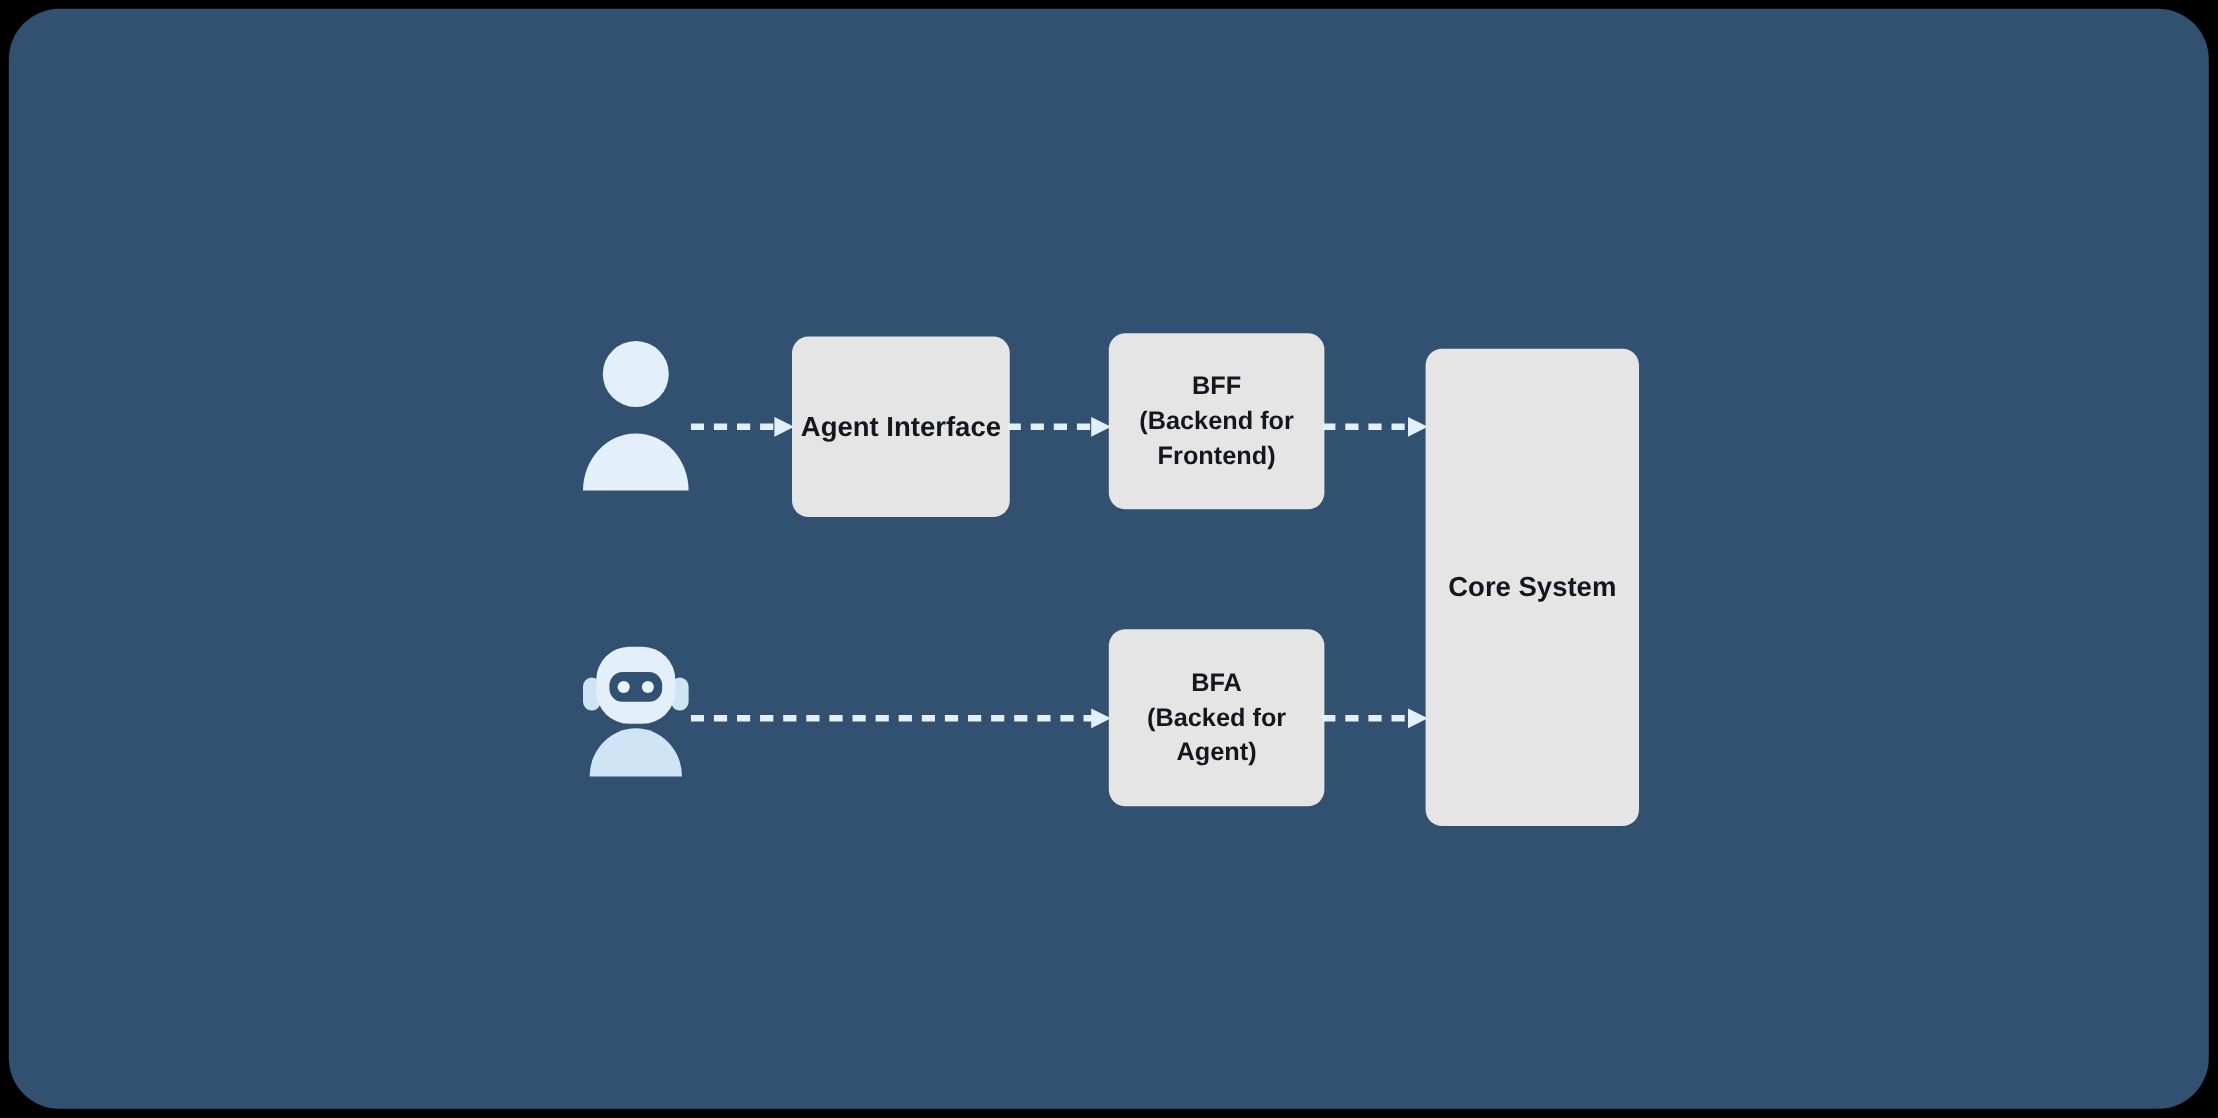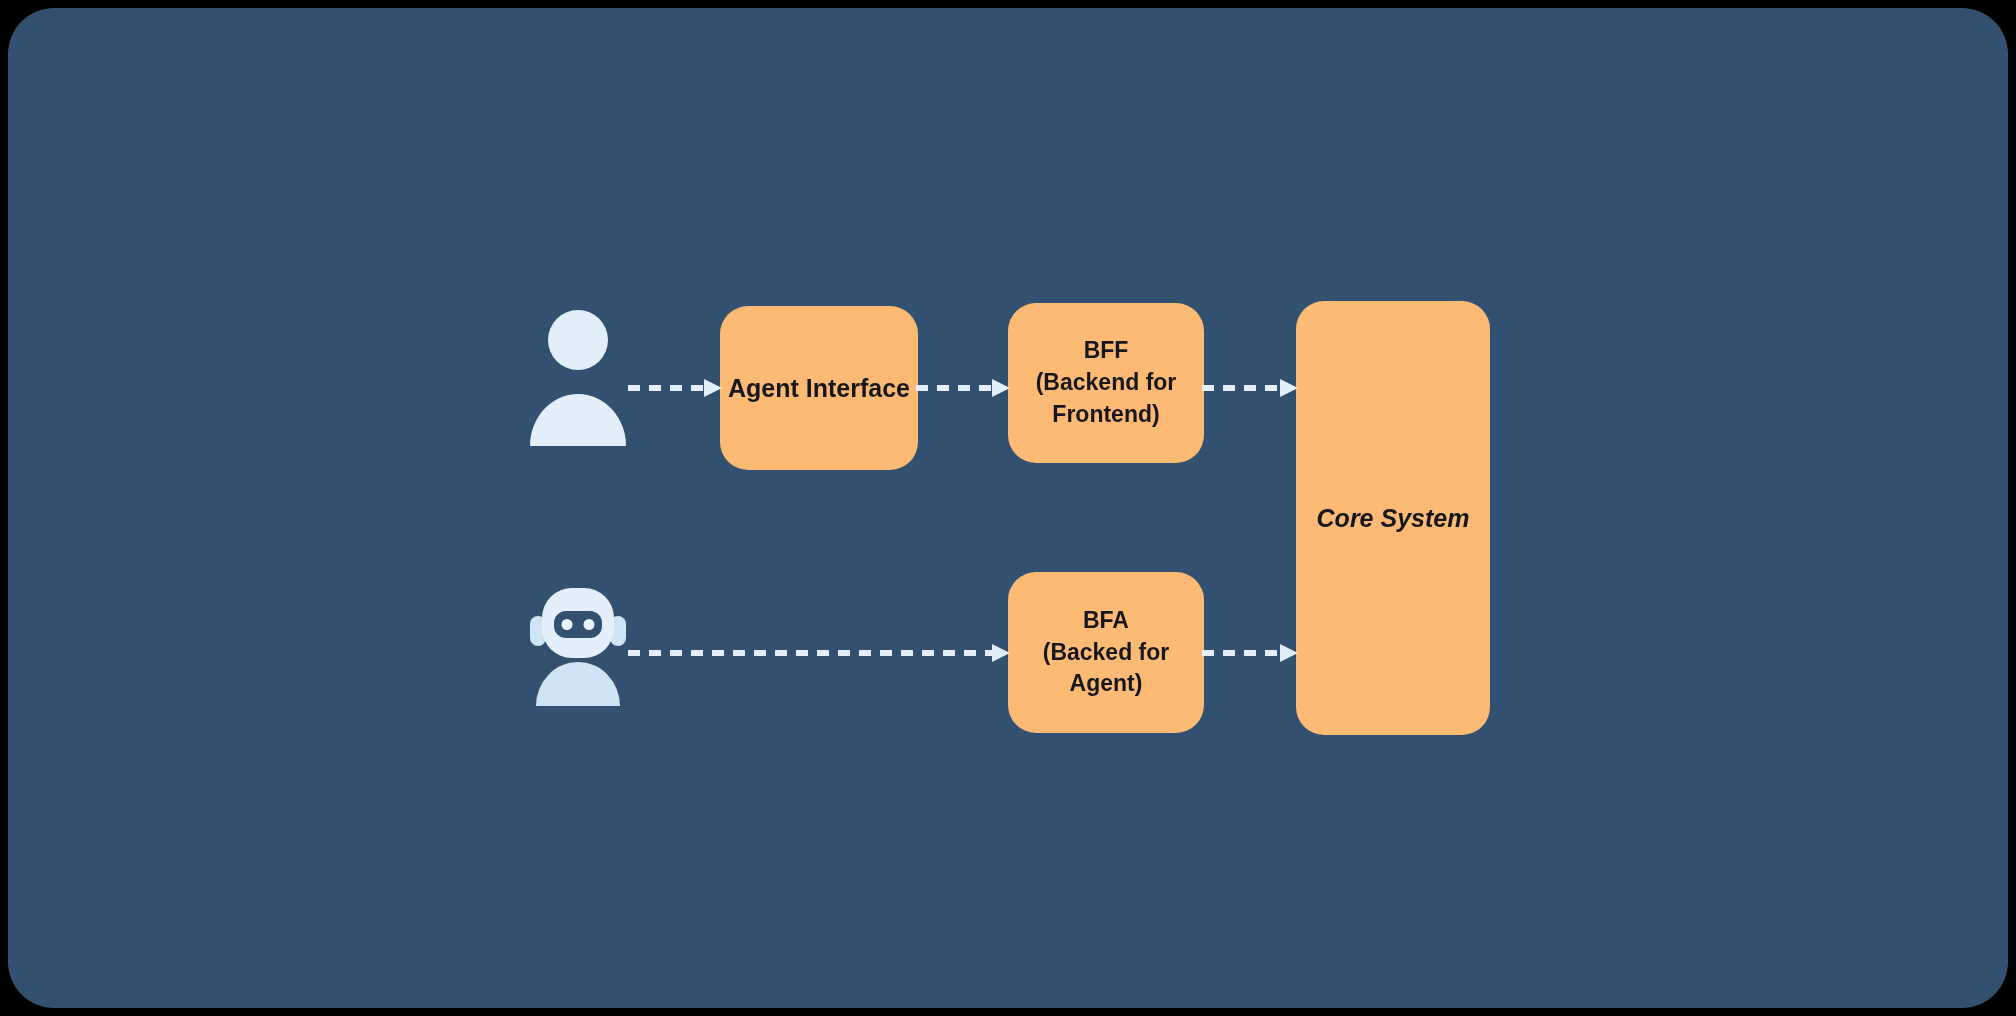--- a/index.html
+++ b/index.html
@@ -29,22 +29,22 @@
     width: 2000px;
     height: 1000px;
     background: #32506F;
     border-radius: 46px;
     overflow: hidden;
   }
 
   
   .node-box {
     position: absolute;
-    background: #fdba74;
-    border-radius: 28px;
+    background: #e5e5e5;
+    border-radius: 15px;
     display: flex;
     align-items: center;
     justify-content: center;
     text-align: center;
     color: #16161F;
     font-weight: bold;
     line-height: 1.38;
     box-sizing: border-box;
   }
   .node-label {
@@ -68,25 +68,24 @@
   }
   #box-bfa {
     left: 1000px;
     top: 564px;
     width: 196px;
     height: 161px;
     font-size: 23px;
   }
   #box-core {
     left: 1288px;
-    top: 293px;
+    top: 309px;
     width: 194px;
     height: 434px;
     font-size: 25px;
-    font-style: italic;
   }
 
   
   .actor {
     position: absolute;
   }
   #actor-user {
     left: 520px;
     top: 300px;
     width: 100px;

